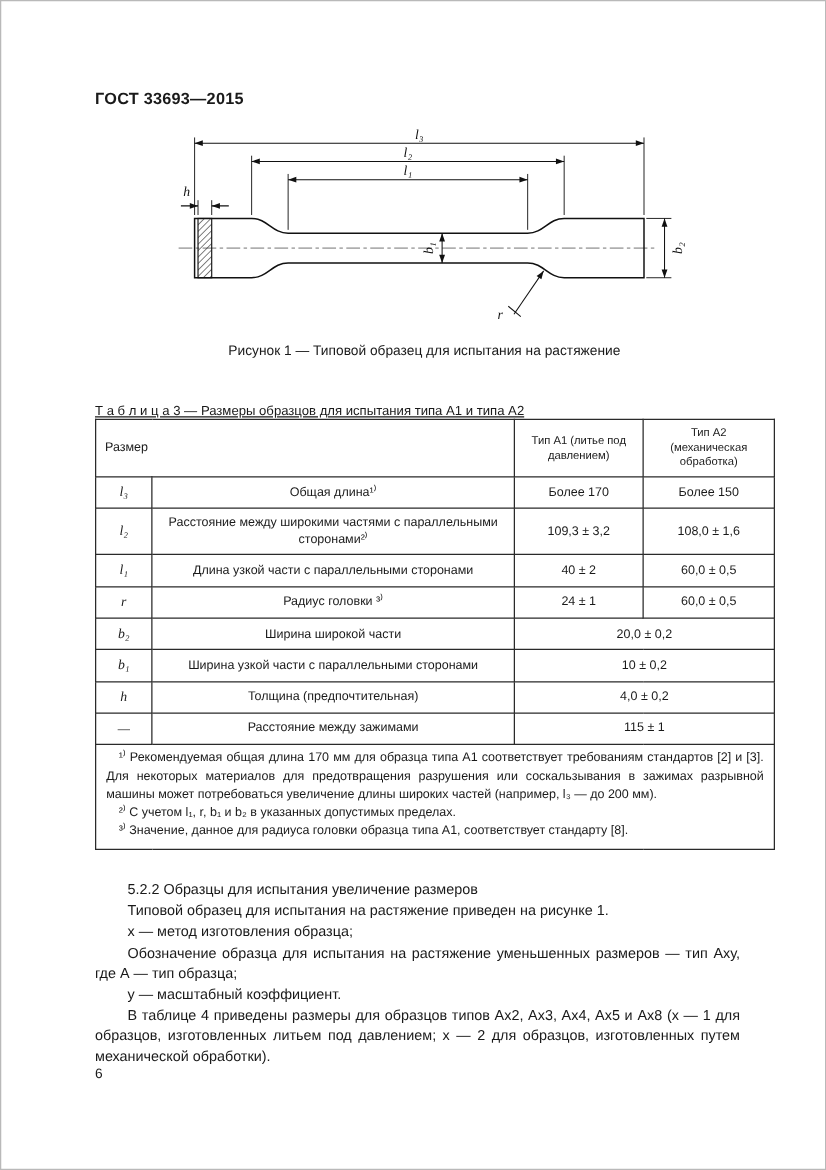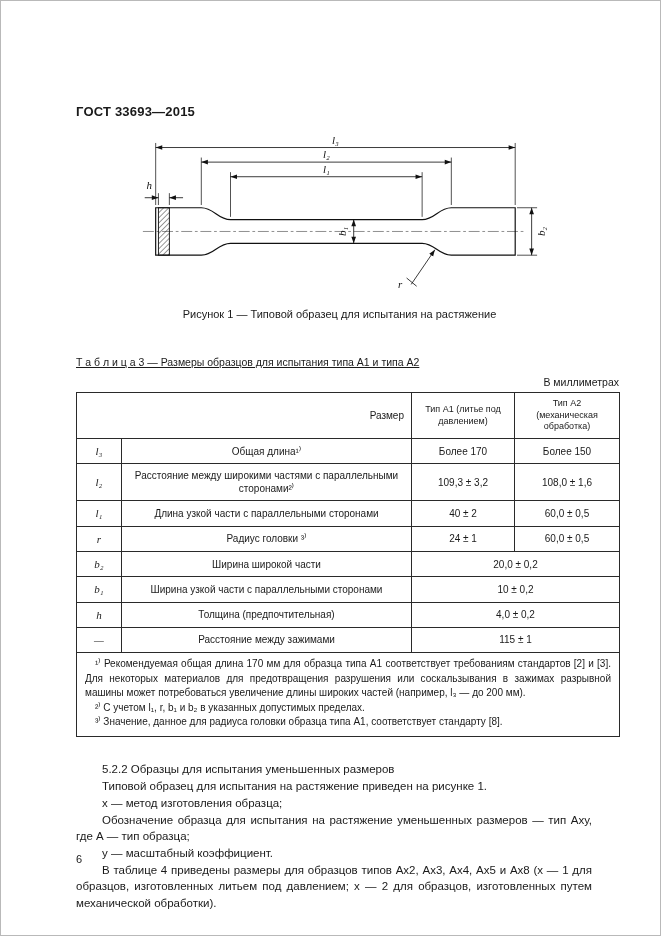--- a/index.html
+++ b/index.html
@@ -2,35 +2,35 @@
 <html><head>
 <meta charset="utf-8">
 <style>
   * { margin:0; padding:0; box-sizing:border-box; }
   html,body { background:#e8e8e8; }
   body { font-family:"Liberation Sans", sans-serif; color:#1a1a1a; }
   .page {
     position:relative; width:661px; height:936px; margin:0 auto;
     background:#ffffff; border:1px solid #b9b9b9; overflow:hidden;
   }
-  .content { padding:70px 57px 0 75px;margin-top:33px; }
+  .content { padding:70px 57px 0 75px; }
 
   .gost-header { font-size:13px; font-weight:bold; letter-spacing:0.2px; }
 
   .figure-wrap { margin-top:12px; text-align:center; }
   svg.drawing { display:block; margin:0 auto; }
   .dim-label { font-family:"Liberation Serif", serif; font-style:italic; font-size:12px; fill:#111; }
   .figure-caption { font-size:11px; margin-top:8px; text-align:center; }
 
   .table-title { font-size:10.5px; margin-top:36px;text-decoration:underline; }
   .units-note { font-size:10.5px; text-align:right; width:543px; margin-top:8px; margin-bottom:4px; }
 
   table.dim { border-collapse:collapse; width:543px; table-layout:fixed; font-size:10px; line-height:1.3; }
   table.dim th, table.dim td { border:1px solid #2a2a2a; padding:5px 7px; vertical-align:middle; }
-  th.size-h { font-weight:normal; font-size:10px; text-align:right; }
+  th.size-h { font-weight:normal; font-size:10px; text-align:left; }
   th.type-h { font-weight:normal; font-size:9px; text-align:center; padding:4px 5px; }
   td.sym { text-align:center; font-style:italic; font-family:"Liberation Serif", serif; font-size:11px; }
   td.name { text-align:center; }
   td.val { text-align:center; }
   tr.foot-row td { padding:4px 8px 6px; }
   .footnote { font-size:10px; line-height:1.45; text-align:justify; text-indent:10px; }
 
   .body-text { margin-top:24px; font-size:11.5px; line-height:1.45; width:516px; }
   .section-heading { text-indent:26px; margin-bottom:1px; }
   .para { text-indent:26px; text-align:justify; }
@@ -95,21 +95,20 @@
         <text class="dim-label" x="225" y="46" text-anchor="middle">l₁</text>
         <text class="dim-label" x="31" y="64" text-anchor="middle">h</text>
         <text class="dim-label" transform="translate(247,110) rotate(-90)" text-anchor="middle">b₁</text>
         <text class="dim-label" transform="translate(465,110) rotate(-90)" text-anchor="middle">b₂</text>
         <text class="dim-label" x="306" y="172" text-anchor="middle">r</text>
       </svg>
       <div class="figure-caption">Рисунок 1 — Типовой образец для испытания на растяжение</div>
     </div>
 
     <div class="table-title">Т а б л и ц а  3 — Размеры образцов для испытания типа А1 и типа А2</div>
-    <div class="units-note">В миллиметрах</div>
 
     <table class="dim">
       <colgroup>
         <col style="width:45px">
           <col style="width:290px">
           <col style="width:103px">
           <col style="width:105px">
       </colgroup>
       <thead>
         <tr>
@@ -167,21 +166,21 @@
           <td colspan="4">
             <div class="footnote">¹⁾ Рекомендуемая общая длина 170 мм для образца типа А1 соответствует требованиям стандартов [2] и [3]. Для некоторых материалов для предотвращения разрушения или соскальзывания в зажимах разрывной машины может потребоваться увеличение длины широких частей (например, l₃ — до 200 мм).</div>
             <div class="footnote">²⁾ С учетом l₁, r, b₁ и b₂ в указанных допустимых пределах.</div>
             <div class="footnote">³⁾ Значение, данное для радиуса головки образца типа А1, соответствует стандарту [8].</div>
           </td>
         </tr>
       </tbody>
     </table>
 
     <div class="body-text">
-      <div class="section-heading">5.2.2 Образцы для испытания уменьшенных размеров</div>
+      <div class="section-heading">5.2.2 Образцы для испытания увеличение размеров</div>
       <div class="para">Типовой образец для испытания на растяжение приведен на рисунке 1.</div>
       <div class="para">х — метод изготовления образца;</div>
       <div class="para">Обозначение образца для испытания на растяжение уменьшенных размеров — тип Аху, где А — тип образца;</div>
       <div class="para">у — масштабный коэффициент.</div>
       <div class="para">В таблице 4 приведены размеры для образцов типов Ах2, Ах3, Ах4, Ах5 и Ах8 (х — 1 для образцов, изготовленных литьем под давлением; х — 2 для образцов, изготовленных путем механической обработки).</div>
     </div>
 
     <div class="page-number">6</div>
   </div>
 </div>

